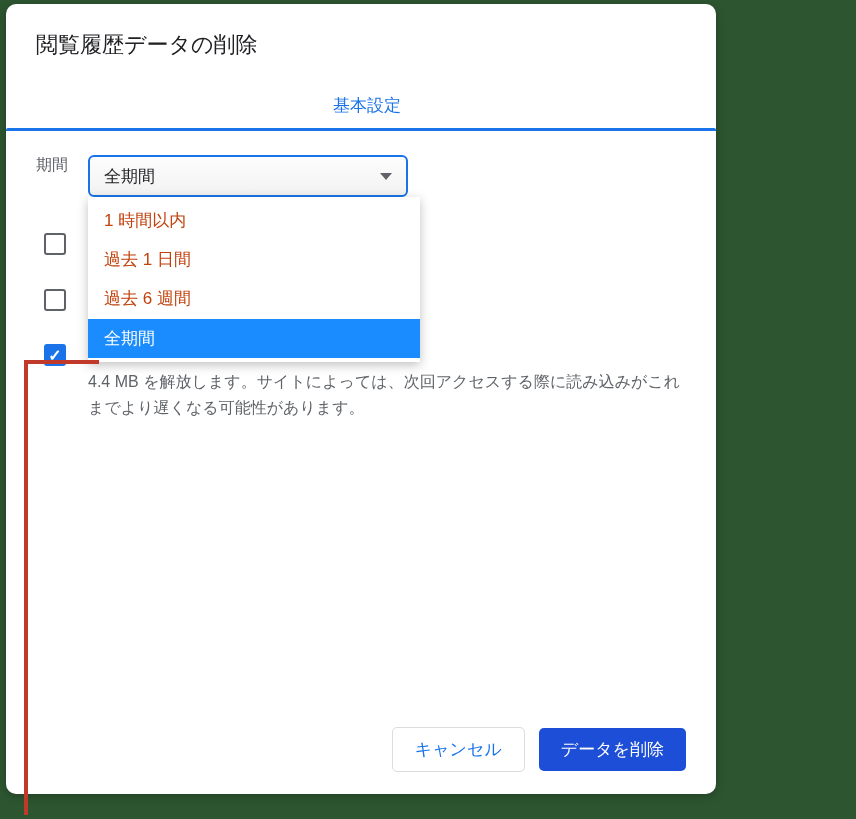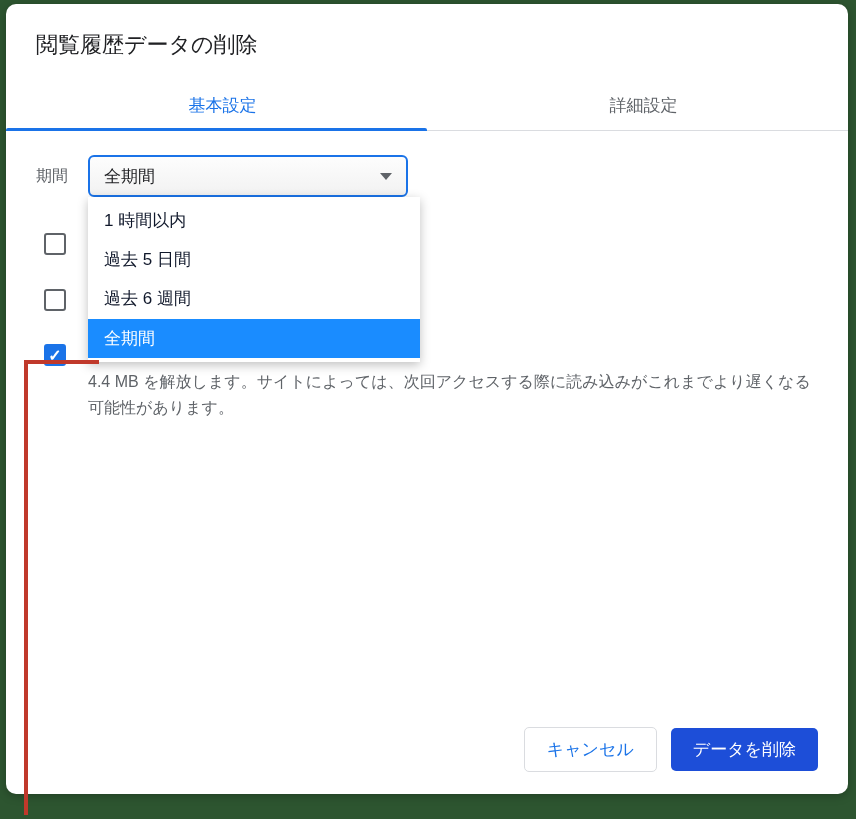--- a/index.html
+++ b/index.html
@@ -8,21 +8,21 @@
     background: #2d5530;
     width: 856px;
     height: 819px;
     position: relative;
     overflow: hidden;
   }
   .dialog {
     position: absolute;
     top: 4px;
     left: 6px;
-    width: 842px;
+    width: 710px;
     height: 790px;
     background: #fff;
     border-radius: 10px;
     box-shadow: 0 2px 10px rgba(0,0,0,0.25);
     display: flex;
     flex-direction: column;
   }
   .dialog-title {
     font-size: 22px;
     color: #202124;
@@ -56,21 +56,21 @@
     background: #1a73e8;
     border-radius: 2px 2px 0 0;
   }
   .body-area {
     flex: 1;
     padding: 24px 30px 0 30px;
     position: relative;
   }
   .time-row {
     display: flex;
-    align-items: center;
+    align-items: flex-start;
     gap: 20px;
     margin-bottom: 34px;
   }
   .time-label {
     font-size: 16px;
     color: #5f6368;
   }
   .select-wrap {
     position: relative;
   }
@@ -101,21 +101,21 @@
     left: 0;
     width: 332px;
     background: #fff;
     box-shadow: 0 3px 10px rgba(0,0,0,0.25);
     z-index: 30;
     padding: 4px 0;
   }
   .dropdown-item {
     padding: 6px 16px;
     font-size: 17px;
-    color: #0f172a;
+    color: #c2410c;
     cursor: pointer;
     line-height: 1.6;
   }
   .dropdown-item.selected {
     background: #1a8cff;
     color: #fff;
   }
   .option-row {
     display: flex;
     align-items: flex-start;
@@ -206,35 +206,34 @@
   }
 </style>
 </head>
 <body>
 
 <div class="dialog">
   <div class="dialog-title">閲覧履歴データの削除</div>
 
   <div class="tabs">
     <div class="tab active">基本設定</div>
-    <div class="tab">詳細設定</div>
   </div>
 
   <div class="body-area">
 
     <div class="time-row">
       <span class="time-label">期間</span>
       <div class="select-wrap">
         <div class="select-box">
           <span>全期間</span>
           <span class="select-caret"></span>
         </div>
         <div class="dropdown">
           <div class="dropdown-item">1 時間以内</div>
-          <div class="dropdown-item">過去 5 日間</div>
+          <div class="dropdown-item">過去 1 日間</div>
           <div class="dropdown-item">過去 6 週間</div>
           <div class="dropdown-item selected">全期間</div>
         </div>
       </div>
     </div>
 
     <div class="option-row">
       <div class="checkbox"></div>
       <div class="option-text">
         <div class="option-desc partial-text">

